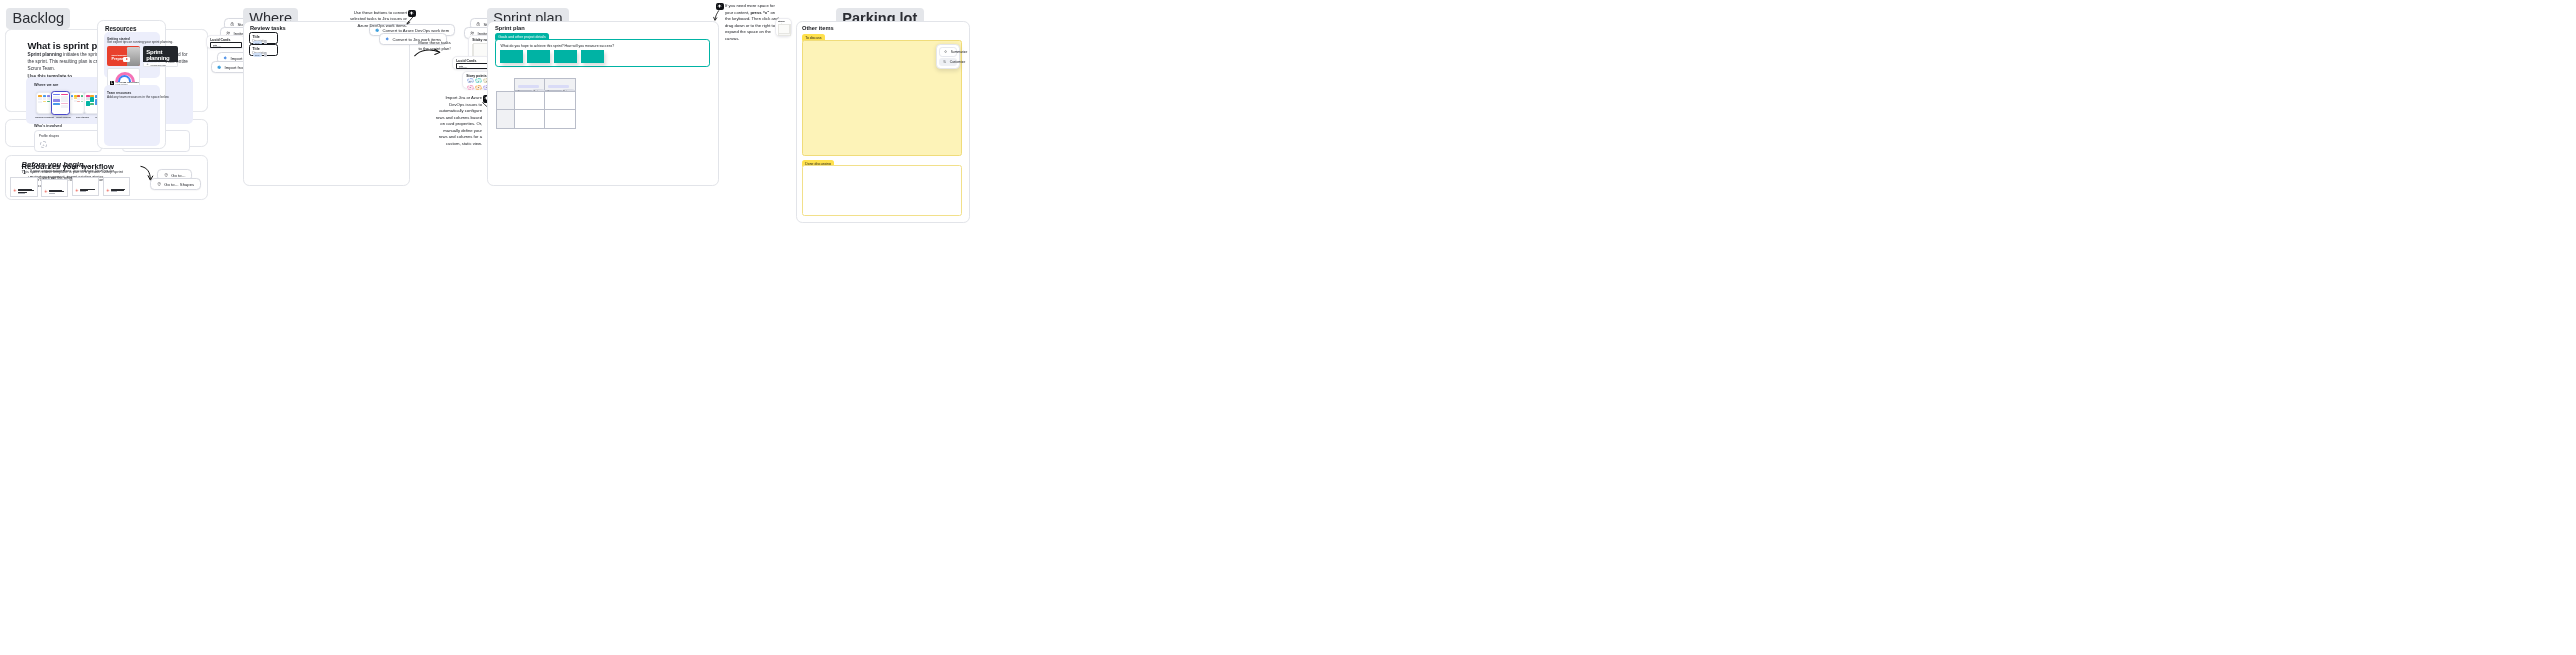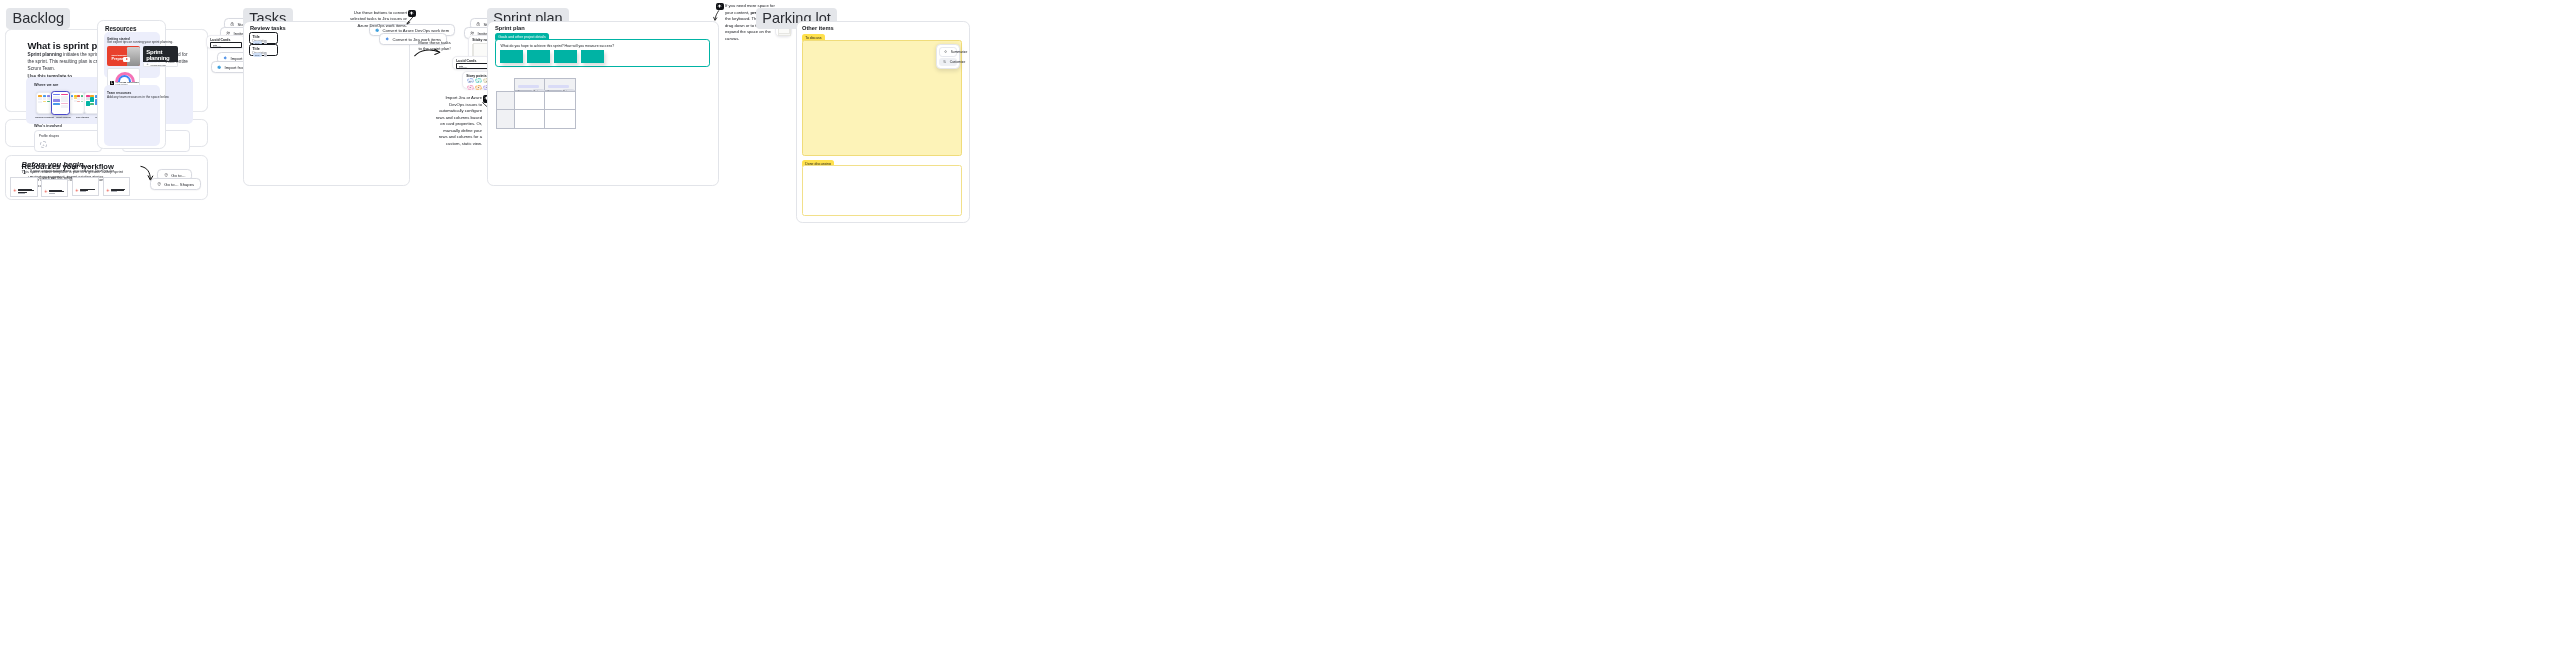--- a/index.html
+++ b/index.html
@@ -444,21 +444,21 @@
 
   <div class="chip" style="left:211px;top:61px;">
     <span class="glyph">
       <svg width="4.4" height="4.4" viewBox="0 0 12 12">
           <path d="M1.5 4.2 7 1v2.1l3.5 1.3v4L7 11l-5.5-2V4.2z" fill="#3da0dd"></path>
         </svg>
     </span>
     <span>Import from Azure DevOps</span>
   </div>
 
-  <div class="frame-title" style="left:243px; top:7.6px;">Tasks</div>
+  <div class="frame-title" style="left:243px; top:7.6px;">Where</div>
   <div class="frame" style="left:243px; top:21px; width:167px; height:165px;"></div>
 
   <div class="h2" style="position:absolute;left:250px;top:24.6px;font-size:5.7px;">Review tasks</div>
 
   <div class="taskcard" style="left:249px;top:32px;width:29px;height:12px;">
     <div class="task-title" style="position:absolute;left:2.5px;top:1.9px;">Title</div>
     <div class="task-desc" style="position:absolute;left:2.5px;top:5.7px;">Description</div>
     <div style="position:absolute;left:2.5px;top:8.2px;display:flex;gap:1.9px;align-items:center;">
       <span class="task-pill">New</span>
       <span class="task-avatar"></span>
@@ -640,21 +640,21 @@
   </div>
 
   <div class="widget" style="left:775px;top:17.7px;width:17px;height:19px;">
     <div class="widget-title" style="position:absolute;left:1.9px;top:1.3px;font-size:2.4px;">Sticky notes</div>
     <div class="pile" style="position:absolute;left:1.9px;top:5px;width:13.3px;height:12px;">
       <i style="left:0.6px;top:0.6px;width:12.6px;height:11.4px;"></i>
       <i style="left:0px;top:0px;width:12.6px;height:10.7px;background:#fbfbf9;"></i>
     </div>
   </div>
 
-  <div class="frame-title" style="left:756px; top:7.6px;">Parking lot</div>
+  <div class="frame-title" style="left:836px; top:7.6px;font-weight:bold;">Parking lot</div>
   <div class="frame" style="left:796px; top:21px; width:174px; height:202px;"></div>
 
   <div class="h2" style="position:absolute;left:802px;top:25px;font-size:5.7px;">Other items</div>
 
   <div class="tag tag-yellow" style="left:802px;top:34px;font-size:3.5px;">To discuss</div>
   <div class="fill-yellow" style="left:802px;top:40px;width:160px;height:116px;"></div>
 
   <div class="aimenu" style="left:936px;top:44px;width:24px;">
     <div class="aimenu-row top">
       <span>

